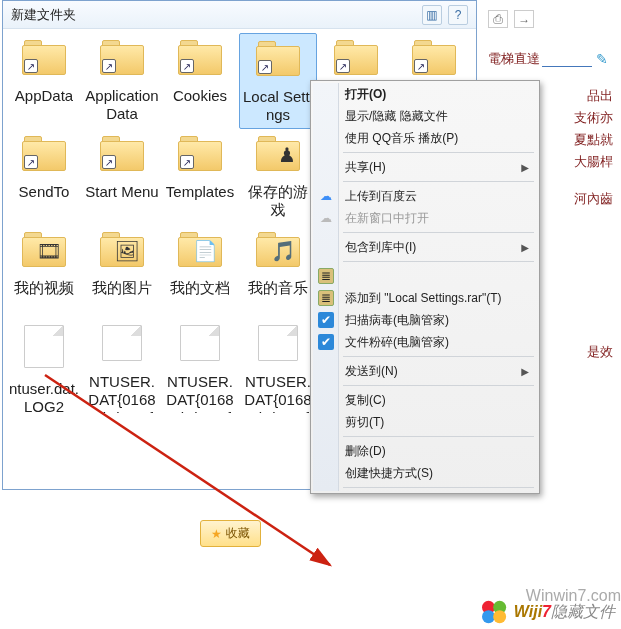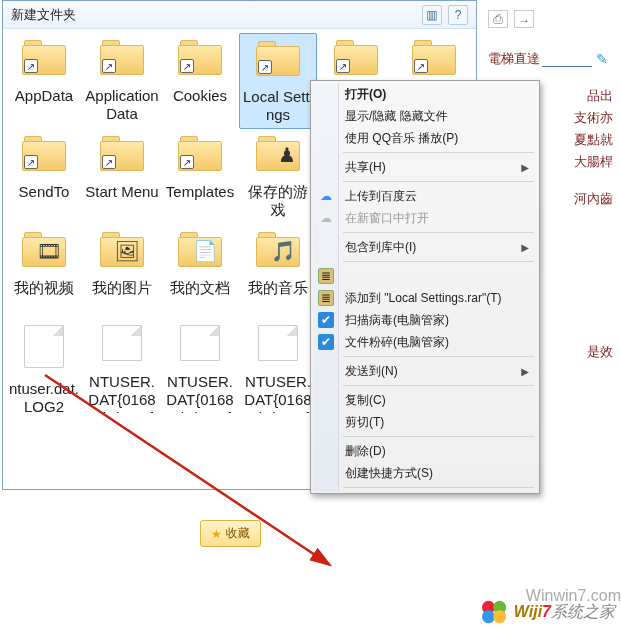--- a/index.html
+++ b/index.html
@@ -326,15 +326,15 @@
 
 <div class="watermark">
   <svg class="wm-logo" viewBox="0 0 32 28">
       <circle cx="9" cy="9" r="7" fill="#e23"></circle>
       <circle cx="21" cy="9" r="7" fill="#6b3"></circle>
       <circle cx="9" cy="19" r="7" fill="#39e"></circle>
       <circle cx="21" cy="19" r="7" fill="#fb3"></circle>
     </svg>
   <span style="color:#aa7700;font-weight:bold;">Wiji</span>
     <span style="color:#e23;font-weight:bold;">7</span>
-    <span>系统之家</span>
+    <span>隐藏文件</span>
 </div>
 <div style="position:absolute;right:0;bottom:24px;font-size:16px;color:#aaa;">Winwin7.com</div>
 
 </body></html>

